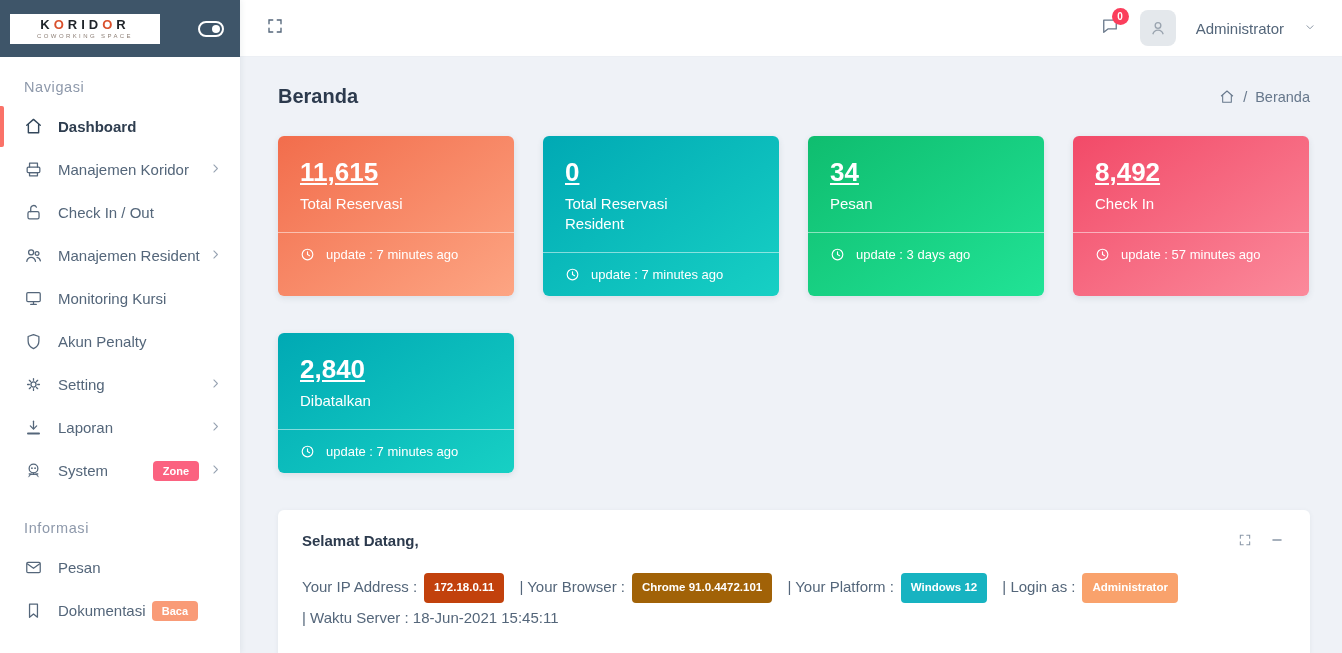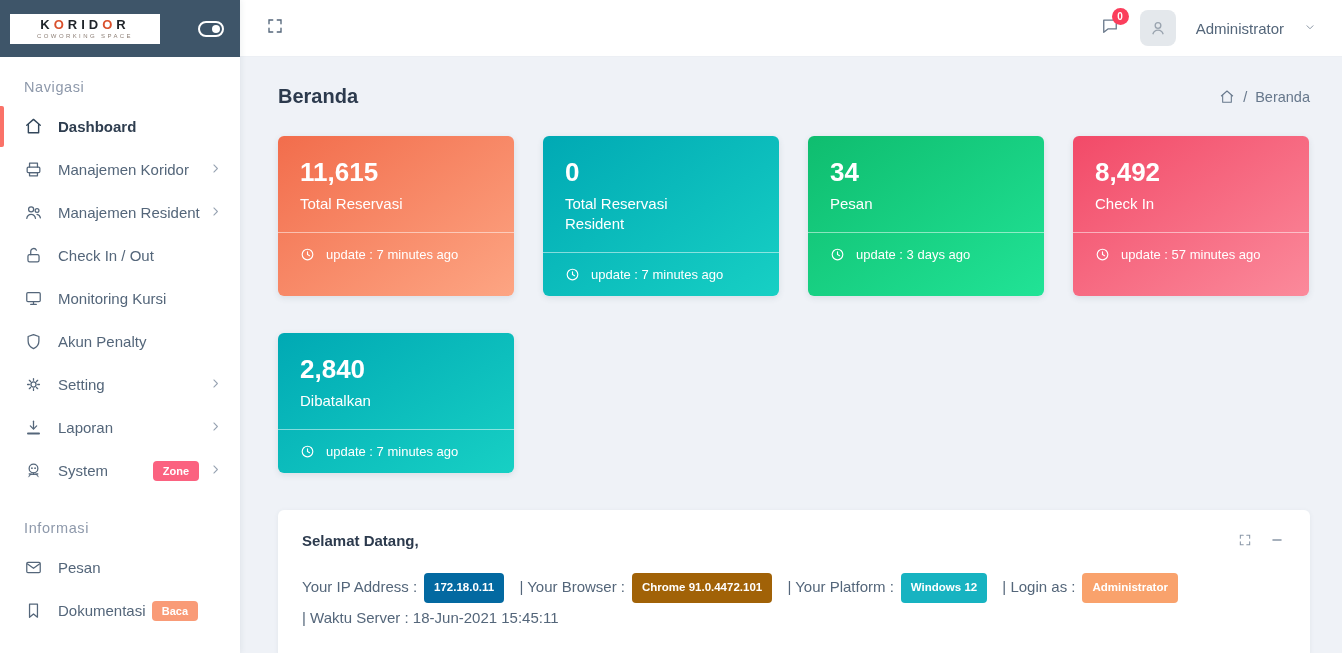--- a/index.html
+++ b/index.html
@@ -55,21 +55,21 @@
   .content { position:absolute; top:57px; left:240px; right:0; bottom:0; padding:28px 32px 0 38px; overflow:hidden;border-radius:24px; }
   .page-head { display:flex; align-items:center; justify-content:space-between; margin-bottom:28px; }
   .page-title { font-size:20px; font-weight:700; color:#2c3a4d; }
   .breadcrumb { display:flex; align-items:center; gap:8px; color:#67788c; font-size:14.5px; }
   .breadcrumb svg { width:16px; height:16px; stroke:#67788c; fill:none; stroke-width:1.6; stroke-linecap:round; stroke-linejoin:round; }
 
   .cards-row { display:flex; gap:29px; margin-bottom:37px; }
   .stat-card { width:236px; border-radius:6px; color:#fff; display:flex; flex-direction:column;
                box-shadow:0 2px 6px rgba(60,80,100,.12); }
   .stat-main { padding:22px 22px 18px; }
-  .stat-value { font-size:26px; font-weight:600; line-height:1.1; }
+  .stat-value { font-size:26px; font-weight:600; line-height:1.1;text-decoration:underline; }
   .stat-label { font-size:15px; margin-top:7px; max-width:145px; line-height:1.35; }
   .stat-footer { border-top:1px solid rgba(255,255,255,.5); padding:14px 22px; display:flex;
                  align-items:center; gap:11px; font-size:13px; font-weight:400; }
   .stat-footer svg { width:15px; height:15px; stroke:#fff; fill:none; stroke-width:1.8; stroke-linecap:round; }
 
   .welcome-panel { background:#fff; border-radius:6px; box-shadow:0 1px 5px rgba(60,80,100,.07); padding-bottom:28px; }
   .panel-head { display:flex; align-items:center; justify-content:space-between; padding:22px 26px 12px 24px; }
   .panel-title { font-size:15px; font-weight:700; color:#2c3a4d; }
   .panel-actions { display:flex; align-items:center; gap:18px; }
   .panel-actions svg { width:14px; height:14px; stroke:#8996a6; fill:none; stroke-width:1.8; stroke-linecap:round; }
@@ -116,41 +116,41 @@
         <span class="nlabel">Manajemen Koridor</span>
         <span class="sp"></span>
         <span class="chev"><svg viewBox="0 0 24 24">
               <path d="M9 5.5 15.5 12 9 18.5"></path>
             </svg></span>
       </a>
 
       <a class="nav-item">
         <span class="nicon">
             <svg viewBox="0 0 24 24">
+              <rect x="5" y="11" width="14" height="9" rx="2"></rect>
+              <path d="M8.5 11V7a3.8 3.8 0 0 1 7.2-1.7"></path>
+            </svg>
+          </span>
+        <span class="nlabel">Check In / Out</span>
+      </a>
+
+      <a class="nav-item">
+        <span class="nicon">
+            <svg viewBox="0 0 24 24">
               <circle cx="9" cy="8" r="3.2"></circle>
               <path d="M3.5 19.5c.6-3.4 2.8-5.2 5.5-5.2s4.9 1.8 5.5 5.2"></path>
               <circle cx="16.5" cy="9.5" r="2.4"></circle>
               <path d="M16.5 14.5c2.2.3 3.7 1.8 4.2 4.4"></path>
             </svg>
           </span>
         <span class="nlabel">Manajemen Resident</span>
         <span class="sp"></span>
         <span class="chev"><svg viewBox="0 0 24 24">
               <path d="M9 5.5 15.5 12 9 18.5"></path>
             </svg></span>
-      </a>
-
-      <a class="nav-item">
-        <span class="nicon">
-            <svg viewBox="0 0 24 24">
-              <rect x="5" y="11" width="14" height="9" rx="2"></rect>
-              <path d="M8.5 11V7a3.8 3.8 0 0 1 7.2-1.7"></path>
-            </svg>
-          </span>
-        <span class="nlabel">Check In / Out</span>
       </a>
 
       <a class="nav-item">
         <span class="nicon">
             <svg viewBox="0 0 24 24">
               <rect x="3.5" y="4.5" width="17" height="11.5" rx="1.5"></rect>
               <path d="M12 16v3.5M8.5 19.5h7"></path>
             </svg>
           </span>
         <span class="nlabel">Monitoring Kursi</span>
@@ -356,21 +356,21 @@
         <span class="panel-actions">
           <svg viewBox="0 0 24 24">
               <path d="M4 9V4h5M15 4h5v5M20 15v5h-5M9 20H4v-5"></path>
             </svg>
           <svg viewBox="0 0 24 24">
               <path d="M5 12h14" stroke-width="2.2"></path>
             </svg>
         </span>
       </div>
       <div class="panel-body">
-        <span class="seg"><span>Your IP Address :</span><span class="wbadge" style="background-color: #0369a1;">172.18.0.11</span></span>
+        <span class="seg"><span>Your IP Address :</span><span class="wbadge" style="background-color: #c2410c;">172.18.0.11</span></span>
         <span class="seg"><span>| Your Browser :</span><span class="wbadge" style="background-color: #a16207;">Chrome 91.0.4472.101</span></span>
         <span class="seg"><span>| Your Platform :</span><span class="wbadge" style="background-color: rgb(23, 179, 193);">Windows 12</span></span>
         <span class="seg"><span>| Login as :</span><span class="wbadge" style="background-color: rgb(249, 162, 108);">Administrator</span></span>
         <span class="seg"><span>| Waktu Server : 18-Jun-2021 15:45:11</span></span>
       </div>
     </section>
 
   </main>
 </div>
 

